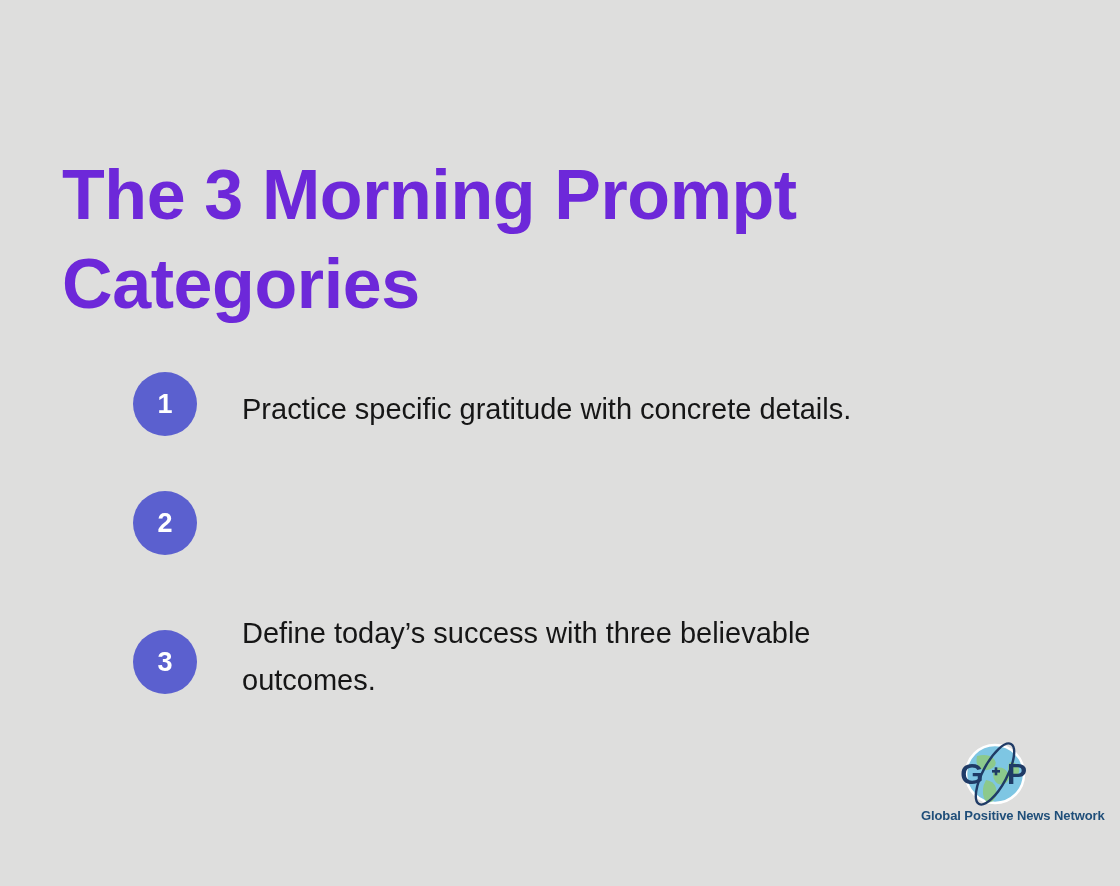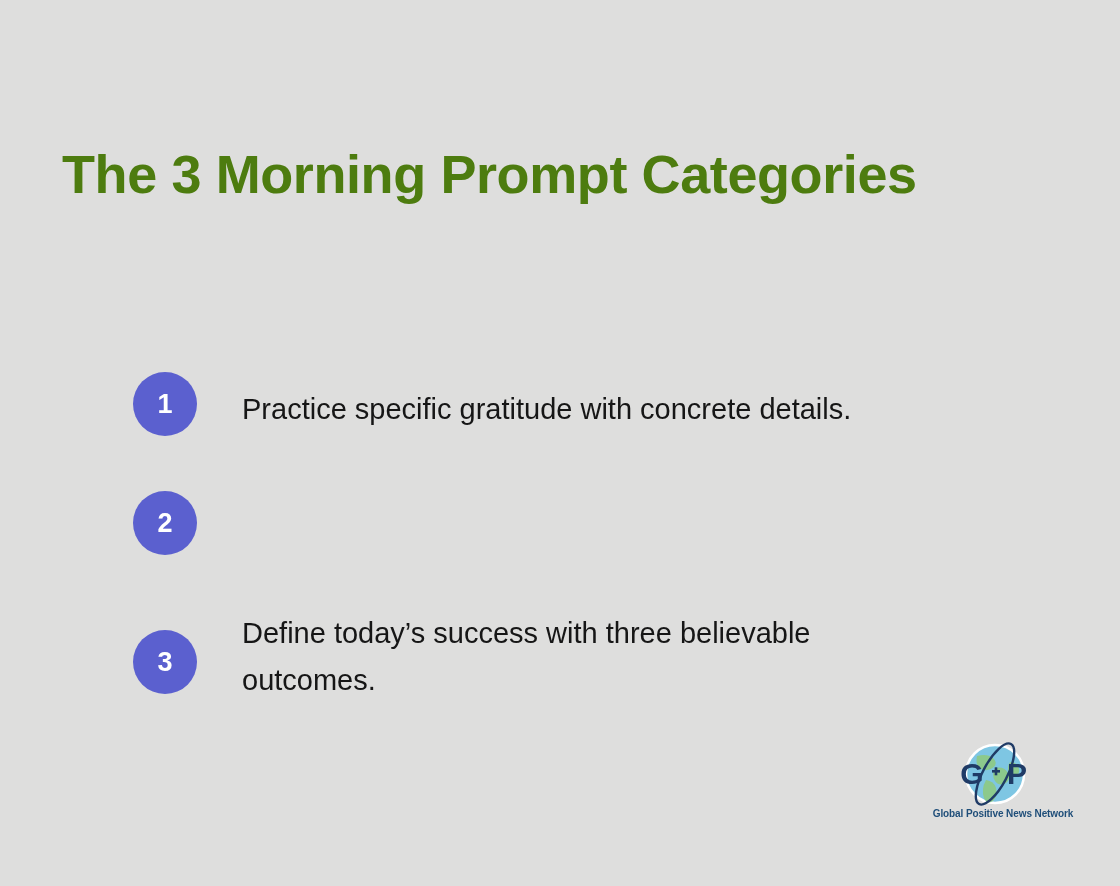--- a/index.html
+++ b/index.html
@@ -22,24 +22,24 @@
     height: 886px;
     box-sizing: border-box;
   }
 
   
   .title {
     position: absolute;
     left: 62px;
     top: 104px;
     width: 860px;
-    font-size: 54px;
+    font-size: 70px;
     line-height: 1.28;
     font-weight: 700;
-    color: #4d7c0f;
+    color: #6d28d9;
     letter-spacing: -0.4px;
     white-space: pre-line;
   }
 
   
   .list {
     position: absolute;
     left: 133px;
     top: 372px;
     width: 880px;
@@ -99,25 +99,25 @@
   }
   .logo-mark {
     position: absolute;
     left: 50px;
     top: 0;
     width: 80px;
     height: 66px;
   }
   .logo-tagline {
     position: absolute;
-    left: 8px;
+    left: 16px;
     top: 66px;
     width: 180px;
     text-align: center;
-    font-size: 10px;
+    font-size: 13px;
     font-weight: 700;
     color: #1f4e79;
     letter-spacing: -0.1px;
     white-space: nowrap;
   }
 </style>
 </head>
 <body style="background: rgb(222, 222, 221);">
 
 <div class="slide">

